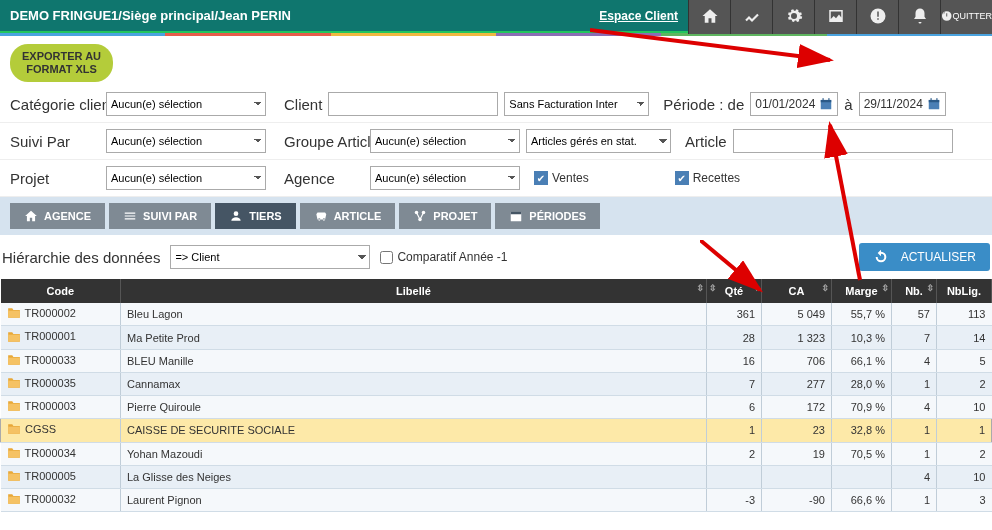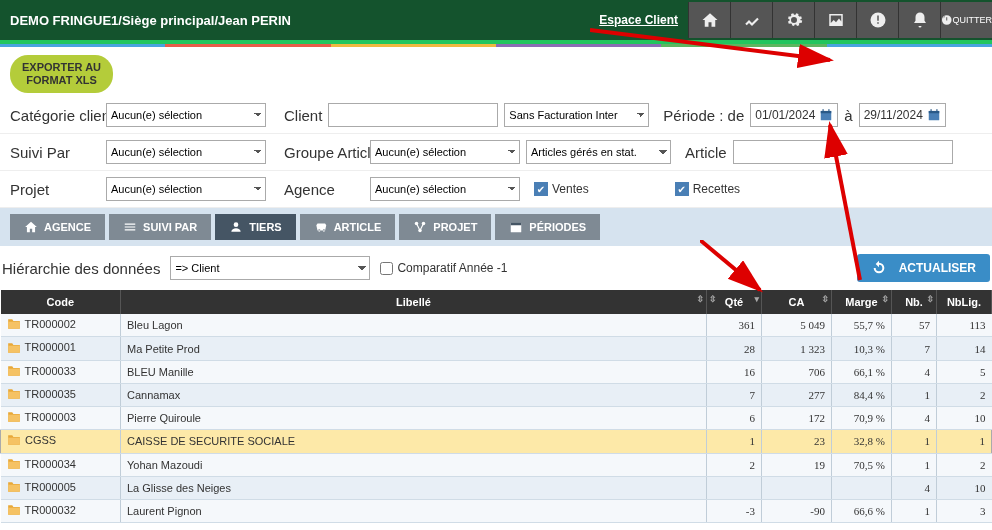--- a/index.html
+++ b/index.html
@@ -1,18 +1,18 @@
 <!DOCTYPE html>
 <html><head>
 <meta charset="utf-8">
 <style>
 * { box-sizing: border-box; margin: 0; padding: 0; }
 body { font-family: Arial, sans-serif; font-size: 12px; background: #fff; width: 992px; color: #333; }
 
-.topbar { background: #14532d; height: 44px; display: flex; align-items: center; border-bottom: 4px solid #22c55e; position: relative; }
+.topbar { background: #0f766e; height: 33px; display: flex; align-items: center; border-bottom: 2px solid #22c55e; position: relative; }
 .topbar-title { color: #fff; font-weight: bold; padding-left: 10px; font-size: 13px; }
 .topbar-spacer { flex: 1; }
 .espace-client { color: #fff; font-weight: bold; text-decoration: underline; margin-right: 10px; }
 .topbar-icons { display: flex; height: 36px; }
 .topbar-icon { width: 42px; height: 36px; background: #555; border-left: 1px solid #333; display: flex; align-items: center; justify-content: center; color: #fff; cursor: pointer; }
 .topbar-icon svg { fill: #eee; }
 .quitter { width: 52px; flex-direction: row; font-size: 9px; color: #fff; }
 .topbar-stripe { height: 3px; display: flex; }
 .stripe-seg { flex: 1; }
 
@@ -27,32 +27,32 @@
 .sel, .inp { border: 1px solid #aaa; font-size: 11px; padding: 3px 4px; background: #fff; height: 24px; }
 .sel { appearance: none; padding-right: 18px; background-image: linear-gradient(45deg, transparent 50%, #555 50%), linear-gradient(-45deg, transparent 50%, #555 50%); background-position: right 7px center, right 3px center; background-size: 4px 4px; background-repeat: no-repeat; }
 .date-wrap { display: flex; align-items: center; border: 1px solid #aaa; height: 24px; padding: 0 4px; background: #fff; gap: 4px; }
 
 .tabs { display: flex; gap: 4px; padding: 6px 10px; background: #d6e3ef; }
 .tab { display: flex; align-items: center; gap: 6px; background: #7f8a94; color: #fff; padding: 6px 14px; font-weight: bold; font-size: 11px; cursor: pointer; }
 .tab.active { background: #455564; }
 .tab svg { fill: #fff; }
 
 .hierarchy-row { display: flex; align-items: center; padding: 8px 2px; gap: 10px; }
-.actualiser-btn { display: flex; align-items: center; gap: 12px; background: #3a8dc7; color: #fff; font-weight: bold; padding: 6px 14px; border-radius: 3px; cursor: pointer; margin-left: auto; }
+.actualiser-btn { display: flex; align-items: center; gap: 12px; background: #3a8dc7; color: #fff; font-weight: normal; padding: 6px 14px; border-radius: 3px; cursor: pointer; margin-left: auto; }
 .actualiser-btn svg { fill: #fff; }
 
 .table { width: 100%; border-collapse: collapse; font-size: 11px; }
 .table th { background: #333; color: #fff; font-weight: bold; padding: 6px 4px; border-right: 1px solid #555; position: relative; }
 .table th .sort { position: absolute; right: 2px; top: 4px; font-size: 9px; color: #aaa; }
 .table td { padding: 4px 6px; border-bottom: 1px solid #d0dce6; white-space: nowrap; }
 .table tbody tr:nth-child(even) { background: #e8eff6; }
 .table tbody tr:nth-child(odd) { background: #f5f8fb; }
 .table tbody tr.sel { background: #fde9a8; }
 .folder-icon { display: inline-block; vertical-align: middle; margin-right: 4px; }
-.num { text-align: right; font-family: Liberation Serif, serif; }
+.num { text-align: right; }
 .col-code { width: 120px; border-right: 1px solid #c0cdd8; }
 .col-lib { border-right: 1px solid #c0cdd8; }
 .col-qte { width: 55px; border-right: 1px solid #c0cdd8; }
 .col-ca { width: 70px; border-right: 1px solid #c0cdd8; }
 .col-marge { width: 60px; border-right: 1px solid #c0cdd8; }
 .col-nb { width: 45px; border-right: 1px solid #c0cdd8; }
 .col-nblig { width: 55px; }
 
 .cb-wrap { display: flex; align-items: center; gap: 4px; }
 .cb { width: 14px; height: 14px; background: #4a7fb5; display: inline-flex; align-items: center; justify-content: center; color: #fff; font-size: 10px; }
@@ -285,21 +285,21 @@
         <td class="col-nblig num">5</td>
       </tr>
       <tr>
         <td class="col-code"><span class="folder-icon"><svg width="14" height="12" viewBox="0 0 24 20">
               <path fill="#e8a838" d="M2 2h7l2 3h11v13H2z"></path>
               <path fill="#f5c264" d="M2 6h20v12H2z"></path>
             </svg></span>TR000035</td>
         <td class="col-lib">Cannamax</td>
         <td class="col-qte num">7</td>
         <td class="col-ca num">277</td>
-        <td class="col-marge num">84,4 %</td>
+        <td class="col-marge num">28,0 %</td>
         <td class="col-nb num">1</td>
         <td class="col-nblig num">2</td>
       </tr>
       <tr>
         <td class="col-code"><span class="folder-icon"><svg width="14" height="12" viewBox="0 0 24 20">
               <path fill="#e8a838" d="M2 2h7l2 3h11v13H2z"></path>
               <path fill="#f5c264" d="M2 6h20v12H2z"></path>
             </svg></span>TR000003</td>
         <td class="col-lib">Pierre Quiroule</td>
         <td class="col-qte num">6</td>

